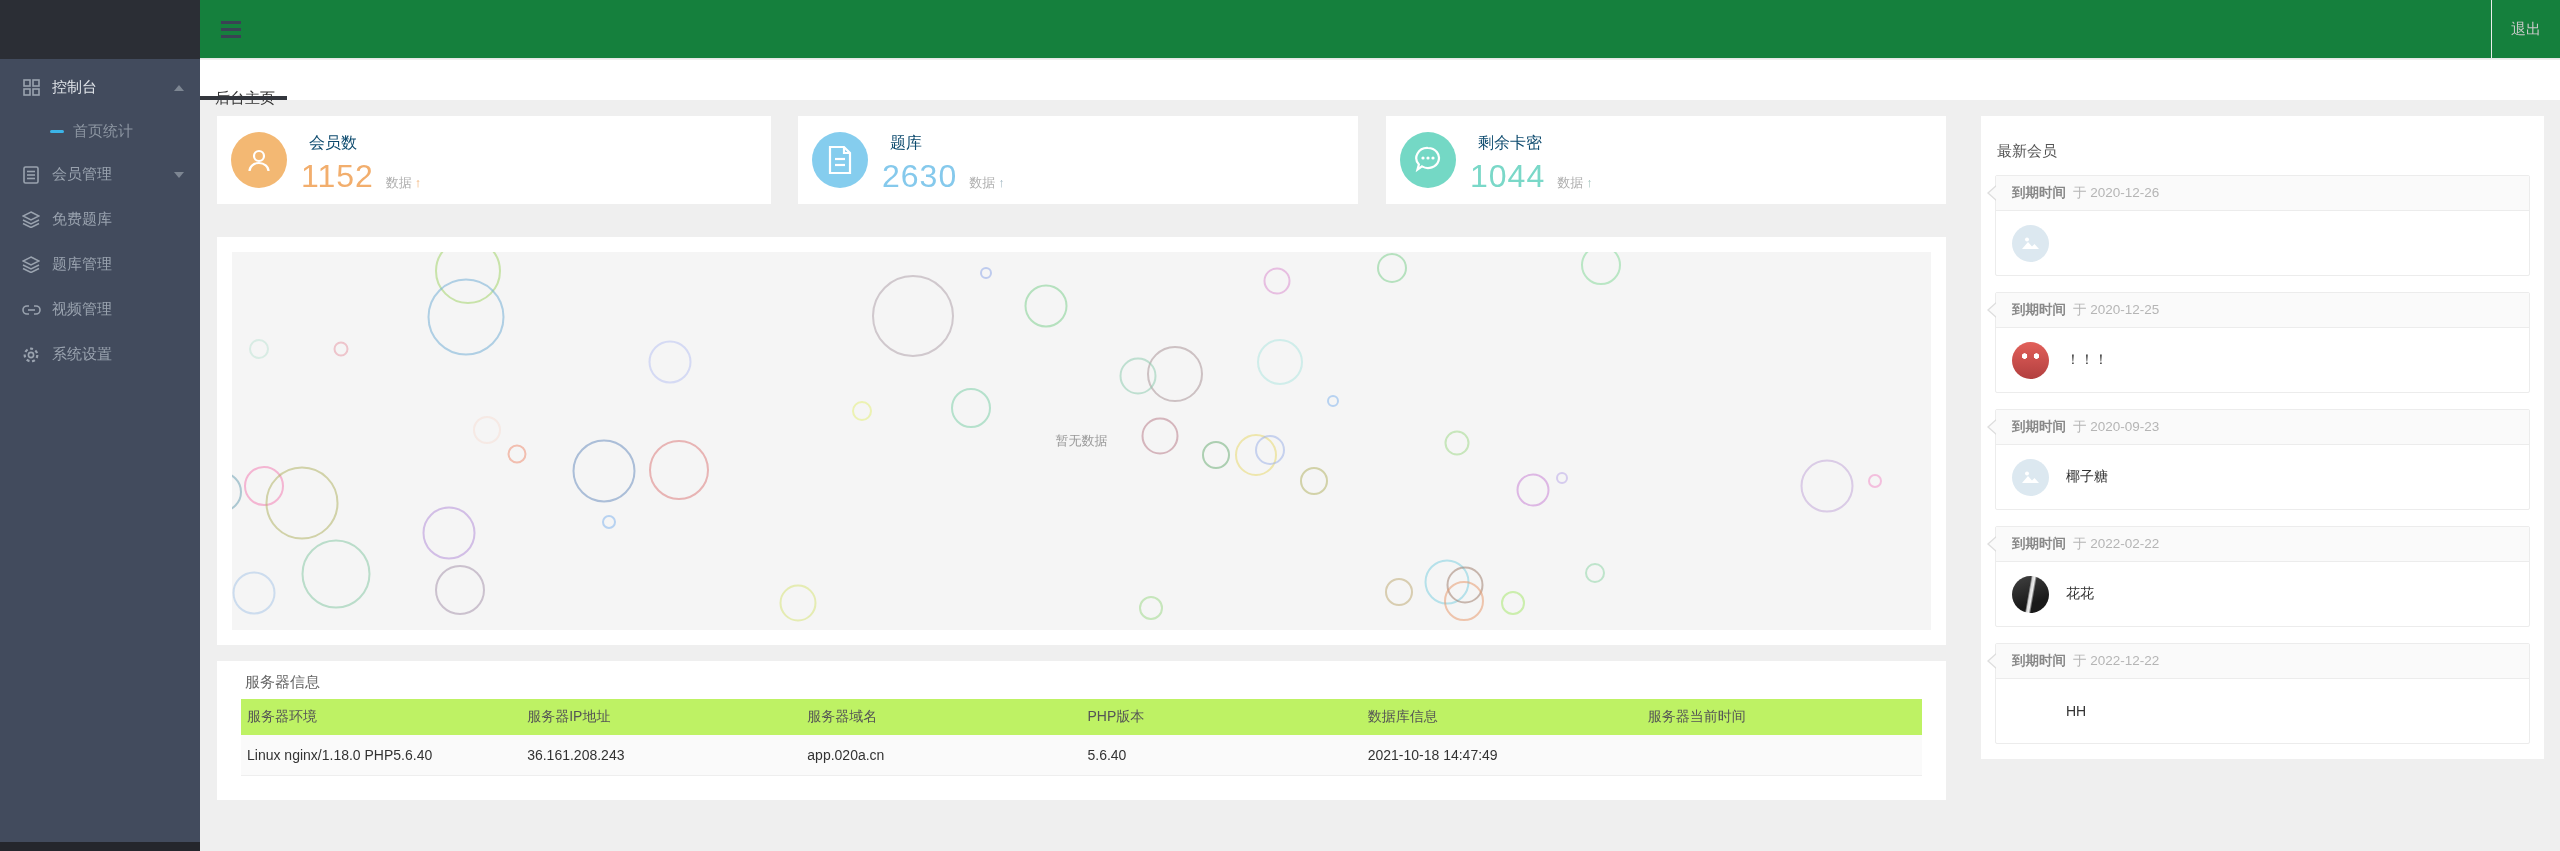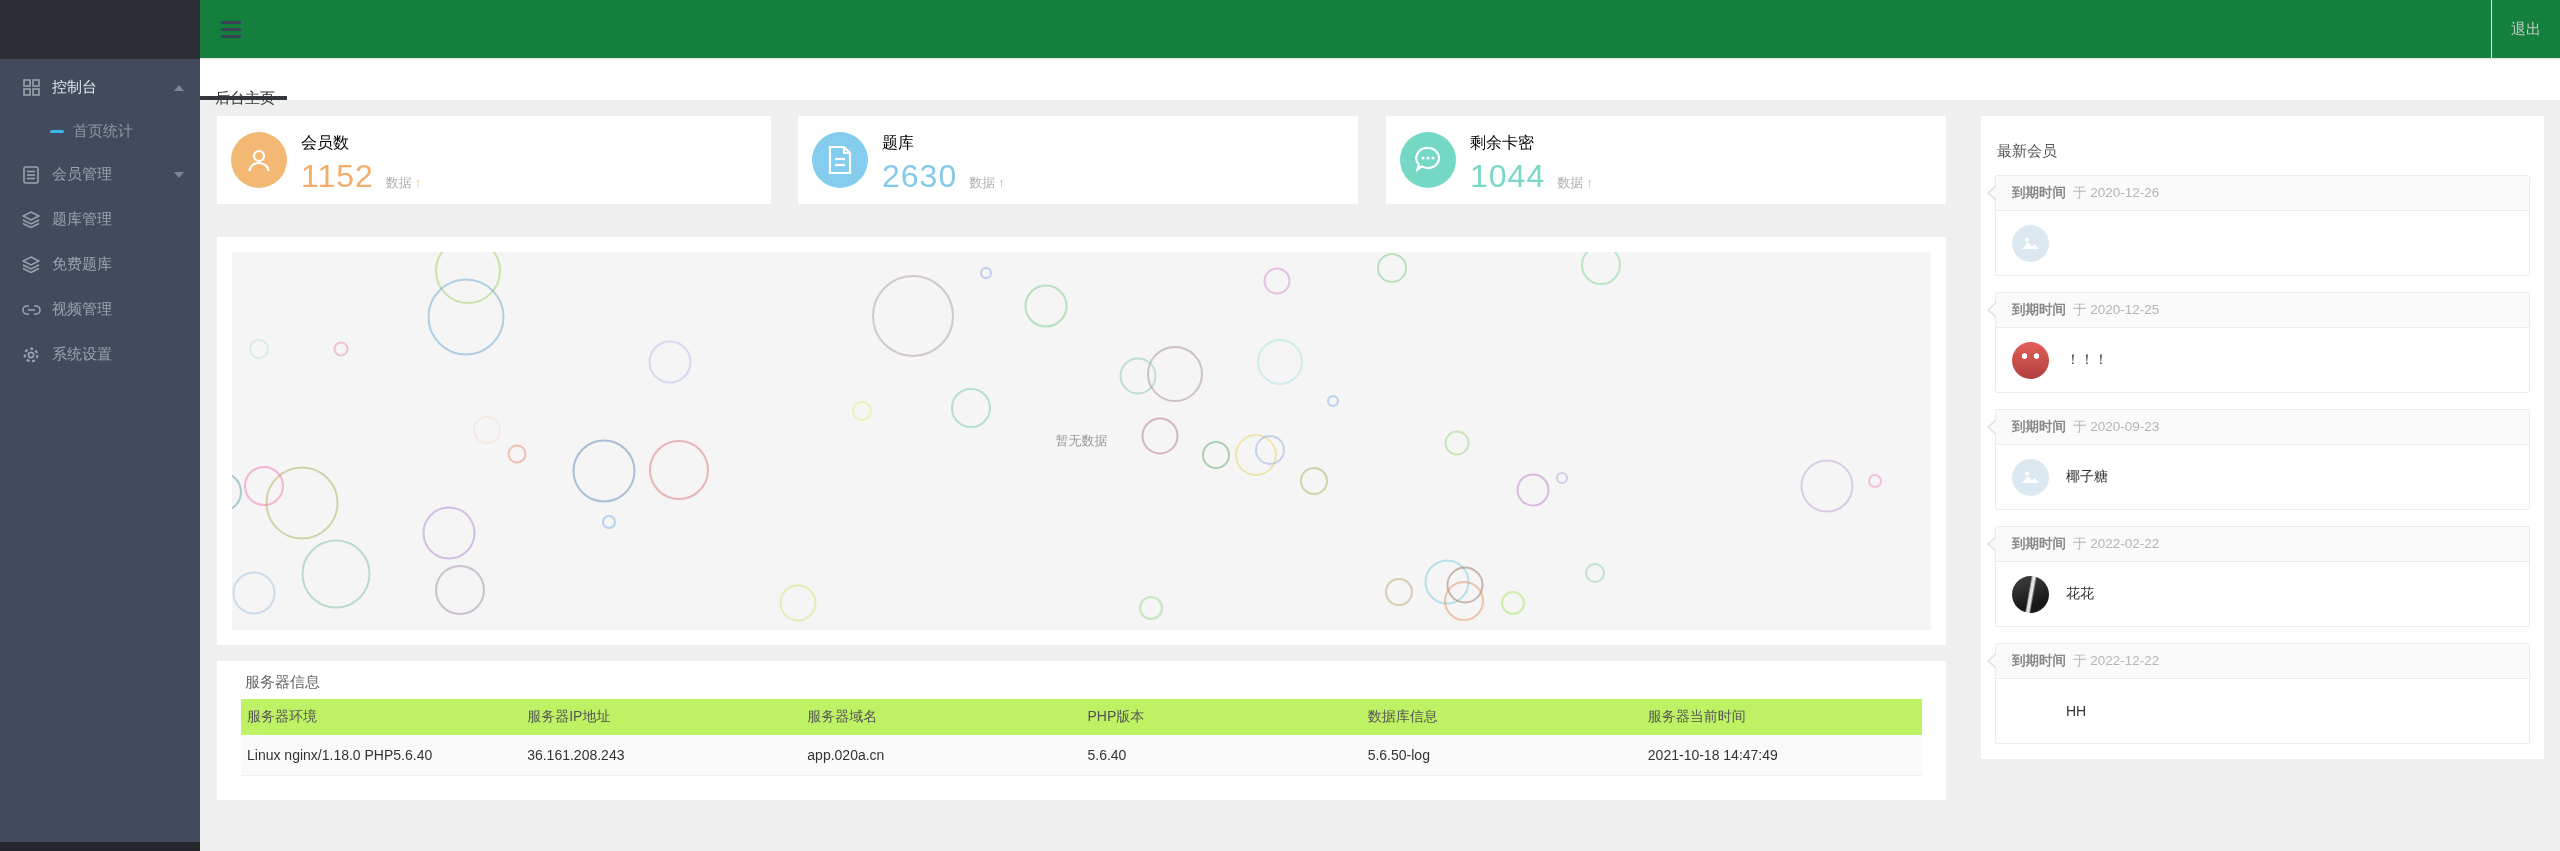--- a/index.html
+++ b/index.html
@@ -34,21 +34,21 @@
   .tab-underline{position:absolute;left:0;bottom:0;width:87px;height:4px;background:#33363d;}
   
   .stat-card{position:absolute;top:116px;height:88px;background:#fff;cursor:default;}
   .stat-card.c1{left:217px;width:554px;}
   .stat-card.c2{left:798px;width:560px;}
   .stat-card.c3{left:1386px;width:560px;}
   .stat-icon{position:absolute;left:14px;top:16px;width:56px;height:56px;border-radius:50%;display:flex;align-items:center;justify-content:center;}
   .c1 .stat-icon{background:#f3b873;}
   .c2 .stat-icon{background:#85cdee;}
   .c3 .stat-icon{background:#74d8c5;}
-  .stat-title{position:absolute;left:84px;top:17px;font-size:16px;color:#000000;}
+  .stat-title{position:absolute;left:92px;top:17px;font-size:16px;color:#0c4a6e;}
   .stat-valrow{position:absolute;left:84px;top:42px;display:flex;align-items:baseline;}
   .stat-value{font-size:32px;letter-spacing:1px;}
   .c1 .stat-value{color:#f2ae6d;}
   .c2 .stat-value{color:#85c9ec;}
   .c3 .stat-value{color:#7ad8c8;}
   .stat-sub{font-size:13px;color:#aeaeae;margin-left:12px;}
   .stat-trend{font-size:13px;font-weight:bold;margin-left:3px;}
   .c1 .stat-trend{color:#f2ae6d;}
   .c2 .stat-trend{color:#9fb6c2;}
   .c3 .stat-trend{color:#9fc2bb;}
@@ -132,33 +132,33 @@
     <div class="nav-item">
       <span class="ico">
         <svg width="18" height="17" viewBox="0 0 18 17">
             <g fill="none" stroke="#9aa3af" stroke-width="1.5">
               <polygon points="9,1 17,5 9,9 1,5"></polygon>
               <polyline points="1,9 9,13 17,9"></polyline>
               <polyline points="1,12.5 9,16.5 17,12.5"></polyline>
             </g>
           </svg>
       </span>
-      <span>题库管理</span>
+      <span>免费题库</span>
     </div>
     <div class="nav-item">
       <span class="ico">
         <svg width="18" height="17" viewBox="0 0 18 17">
             <g fill="none" stroke="#9aa3af" stroke-width="1.5">
               <polygon points="9,1 17,5 9,9 1,5"></polygon>
               <polyline points="1,9 9,13 17,9"></polyline>
               <polyline points="1,12.5 9,16.5 17,12.5"></polyline>
             </g>
           </svg>
       </span>
-      <span>免费题库</span>
+      <span>题库管理</span>
     </div>
     <div class="nav-item">
       <span class="ico">
         <svg width="19" height="12" viewBox="0 0 19 12">
             <g fill="none" stroke="#9aa3af" stroke-width="1.6">
               <path d="M7 2 H5 a4 4 0 0 0 0 8 h2"></path>
               <path d="M12 2 h2 a4 4 0 0 1 0 8 h-2"></path>
               <line x1="6" y1="6" x2="13" y2="6"></line>
             </g>
           </svg>
@@ -313,21 +313,20 @@
       <div class="cell">服务器域名</div>
       <div class="cell">PHP版本</div>
       <div class="cell">数据库信息</div>
       <div class="cell">服务器当前时间</div>
     </div>
     <div class="srow data">
       <div class="cell">Linux nginx/1.18.0 PHP5.6.40</div>
       <div class="cell">36.161.208.243</div>
       <div class="cell">app.020a.cn</div>
       <div class="cell">5.6.40</div>
-      <div class="cell">5.6.50-log</div>
       <div class="cell">2021-10-18 14:47:49</div>
     </div>
   </div>
 </section>
 
 <aside class="members-panel">
   <div class="members-title">最新会员</div>
 
   <div class="mcard">
     <div class="mcard-header">

